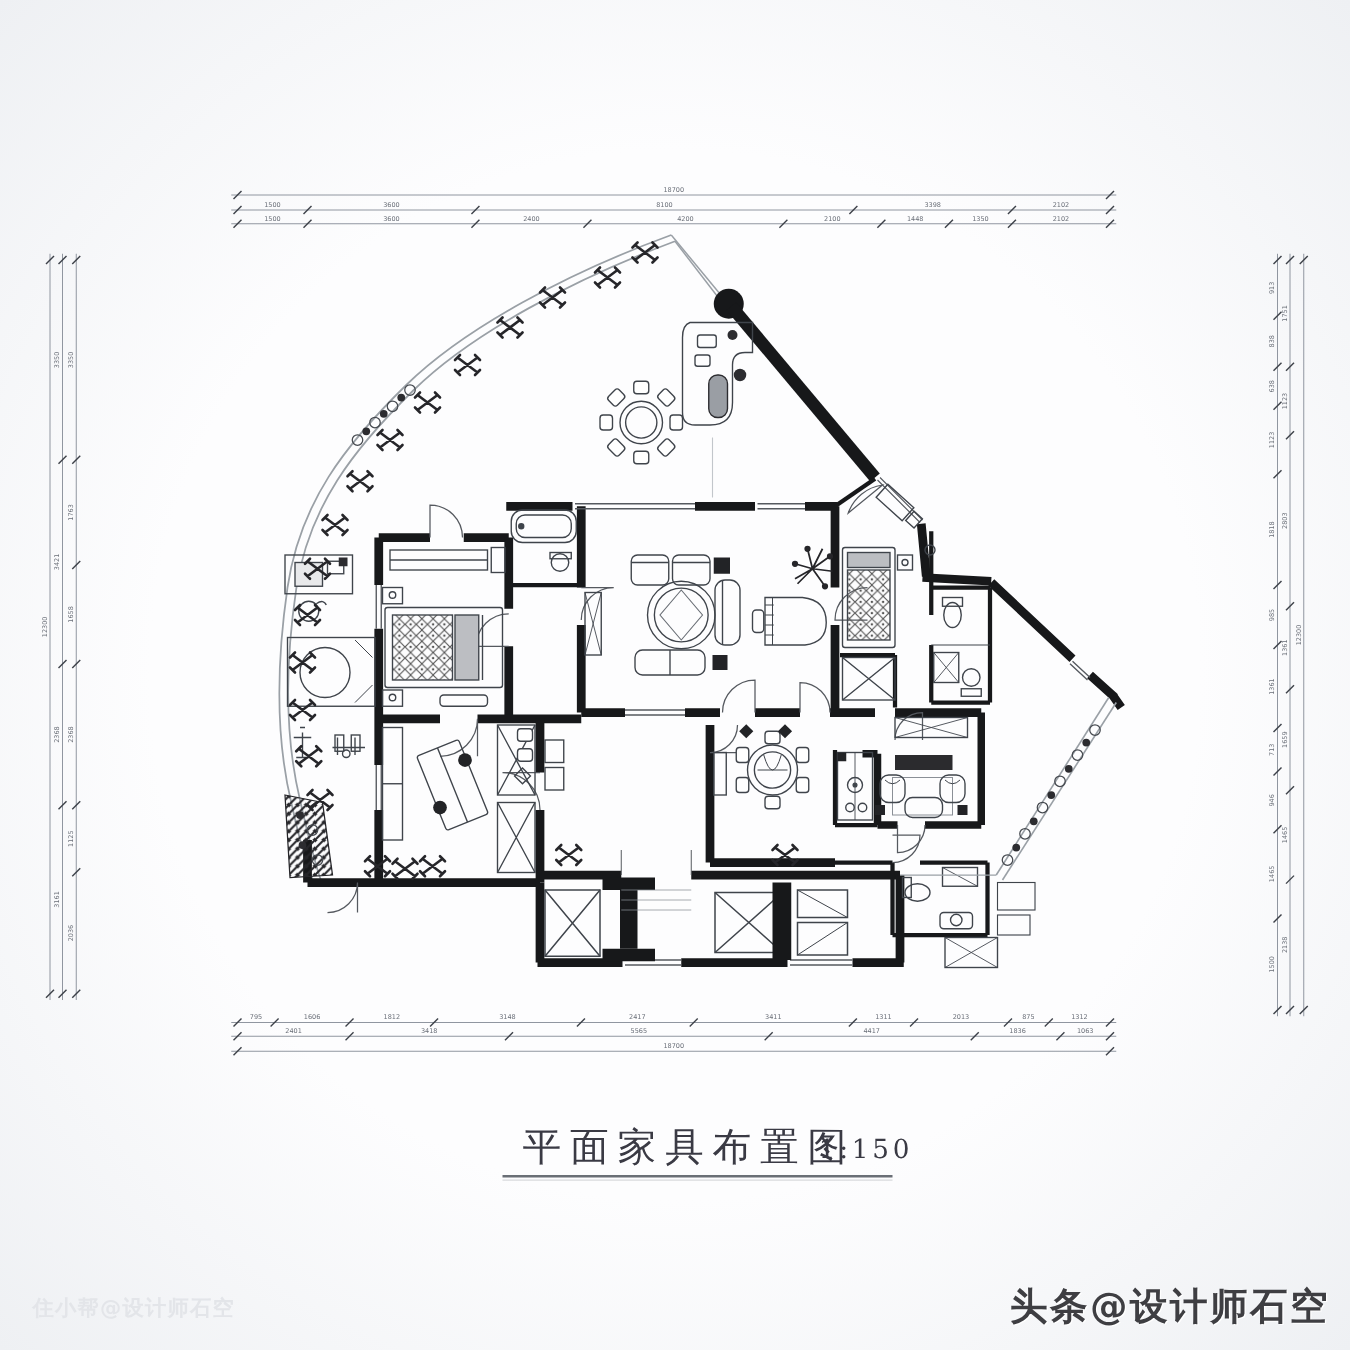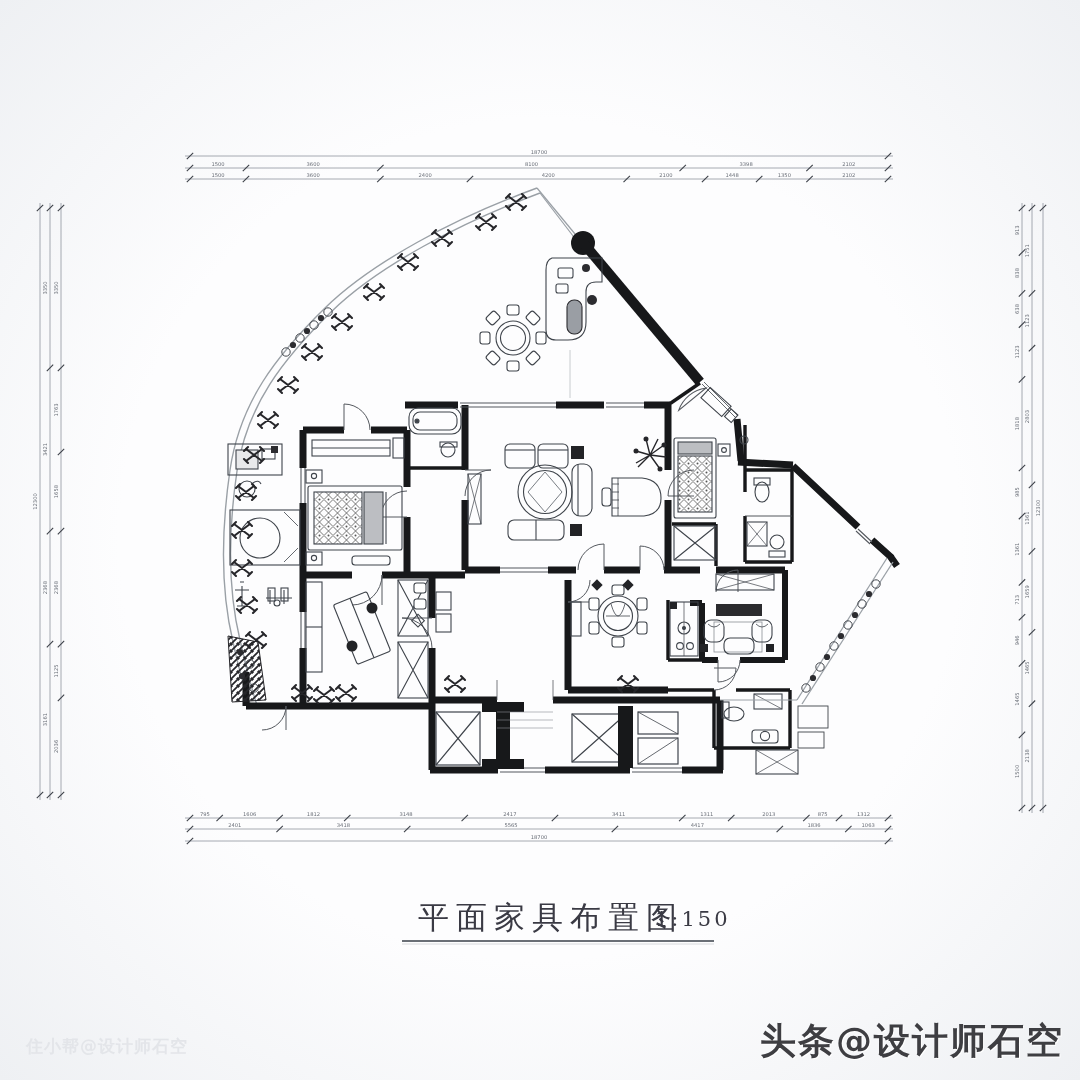--- a/index.html
+++ b/index.html
@@ -1,21 +1,21 @@
 <!DOCTYPE html>
 <html><head>
 <meta charset="utf-8">
 <style>
   html,body{margin:0;padding:0;}
   body{width:1080px;height:1080px;overflow:hidden;
        font-family:"DejaVu Sans","Liberation Sans",sans-serif;
        background:radial-gradient(ellipse at center,#fdfdfe 55%,#eef0f3 100%);}
   .canvas{position:relative;width:1080px;height:1080px;}
   svg{position:absolute;left:0;top:0;}
-  .wm-right{position:absolute;right:16px;bottom:14px;font-size:36px;font-weight:bold;
+  .wm-right{position:absolute;right:16px;bottom:14px;font-size:30px;font-weight:bold;
             letter-spacing:2px;color:#3e3e42;text-shadow:1px 1px 0 rgba(255,255,255,.95);}
   .wm-left{position:absolute;left:26px;bottom:22px;font-size:17px;font-weight:bold;
            letter-spacing:1px;color:#e3e5e9;}
 </style>
 </head>
 <body>
 
 <div class="canvas">
 <svg id="plansvg" width="1080" height="1080" viewBox="0 0 1080 1080">
   <defs>

